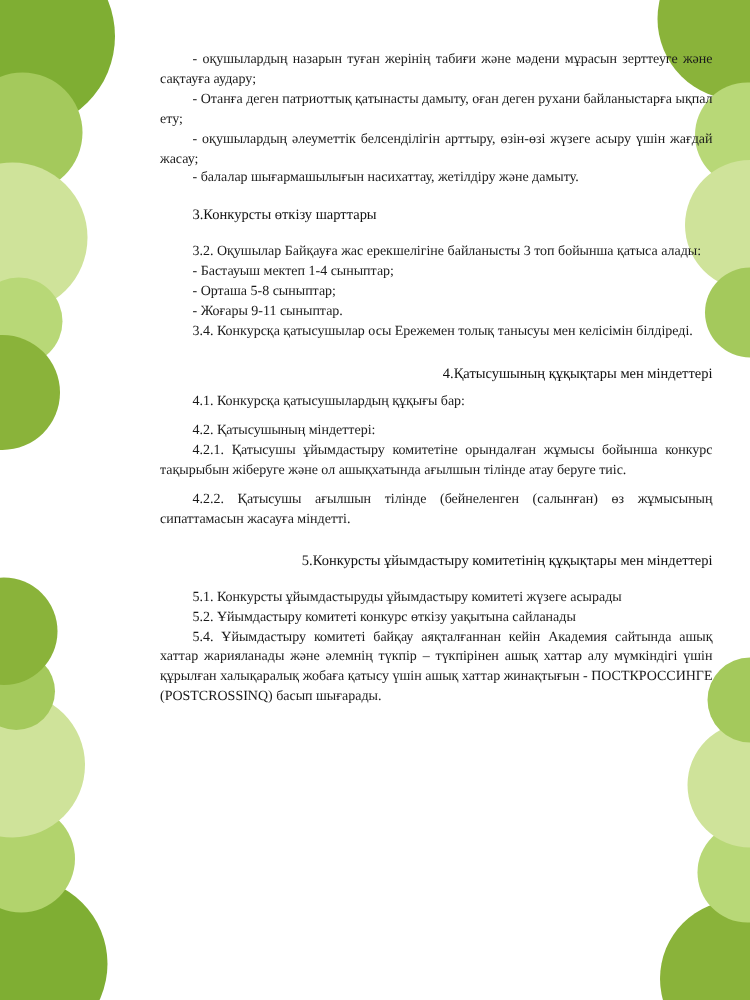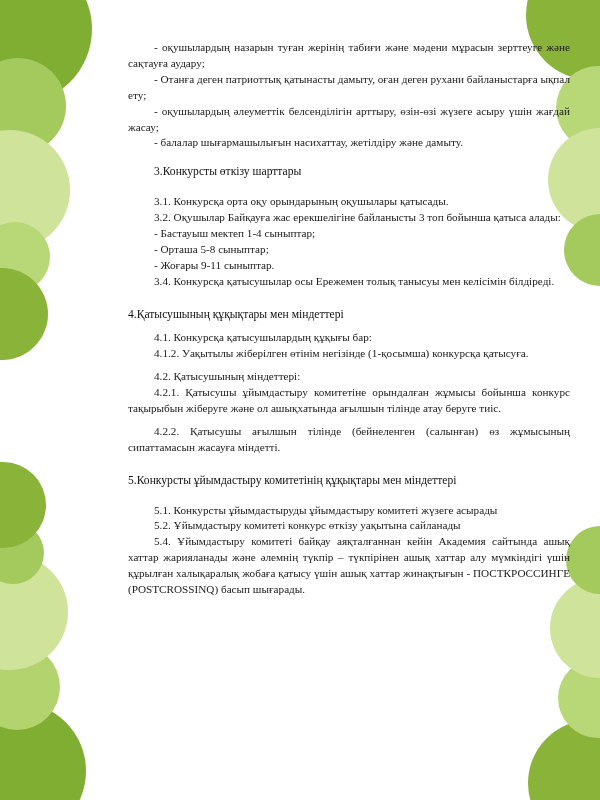--- a/index.html
+++ b/index.html
@@ -73,21 +73,21 @@
   .heading {
     margin: 0;
     font-size: 11.6px;
     font-weight: normal;
     color: #111;
     text-indent: 26px;
     line-height: 1.45;
   }
   .heading.centered {
     text-indent: 0;
-    text-align: left;
+    text-align: right;
   }
 
   .gap-sm { height: 7px; }
   .gap-md { height: 13px; }
   .gap-lg { height: 17px; }
 </style>
 </head>
 <body>
 
 <div class="deco deco-tl">
@@ -124,33 +124,31 @@
 
   <p class="para">- оқушылардың назарын туған жерінің табиғи және мәдени мұрасын зерттеуге және сақтауға аудару;</p>
   <p class="para">- Отанға деген патриоттық қатынасты дамыту, оған деген рухани байланыстарға ықпал ету;</p>
   <p class="para">- оқушылардың әлеуметтік белсенділігін арттыру, өзін-өзі жүзеге асыру үшін жағдай жасау;</p>
   <p class="para">- балалар шығармашылығын насихаттау, жетілдіру және дамыту.</p>
 
   <div class="gap-md"></div>
   <p class="heading">3.Конкурсты өткізу шарттары</p>
   <div class="gap-md"></div>
 
-  <p class="para">3.1. Конкурсқа орта оқу орындарының оқушылары қатысады.</p>
   <p class="para">3.2. Оқушылар Байқауға жас ерекшелігіне байланысты 3 топ бойынша қатыса алады:</p>
   <p class="para">- Бастауыш мектеп 1-4 сыныптар;</p>
   <p class="para">- Орташа 5-8 сыныптар;</p>
   <p class="para">- Жоғары 9-11 сыныптар.</p>
   <p class="para">3.4. Конкурсқа қатысушылар осы Ережемен толық танысуы мен келісімін білдіреді.</p>
 
   <div class="gap-lg"></div>
   <p class="heading centered">4.Қатысушының құқықтары мен міндеттері</p>
   <div class="gap-sm"></div>
 
   <p class="para">4.1. Конкурсқа қатысушылардың құқығы бар:</p>
-  <p class="para">4.1.2. Уақытылы жіберілген өтінім негізінде (1-қосымша) конкурсқа қатысуға.</p>
 
   <div class="gap-sm"></div>
   <p class="para">4.2. Қатысушының міндеттері:</p>
   <p class="para">4.2.1. Қатысушы ұйымдастыру комитетіне орындалған жұмысы бойынша конкурс тақырыбын жіберуге және ол ашықхатында ағылшын тілінде атау беруге тиіс.</p>
 
   <div class="gap-sm"></div>
   <p class="para">4.2.2. Қатысушы ағылшын тілінде (бейнеленген (салынған) өз жұмысының сипаттамасын жасауға міндетті.</p>
 
   <div class="gap-lg"></div>
   <p class="heading centered">5.Конкурсты ұйымдастыру комитетінің құқықтары мен міндеттері</p>

